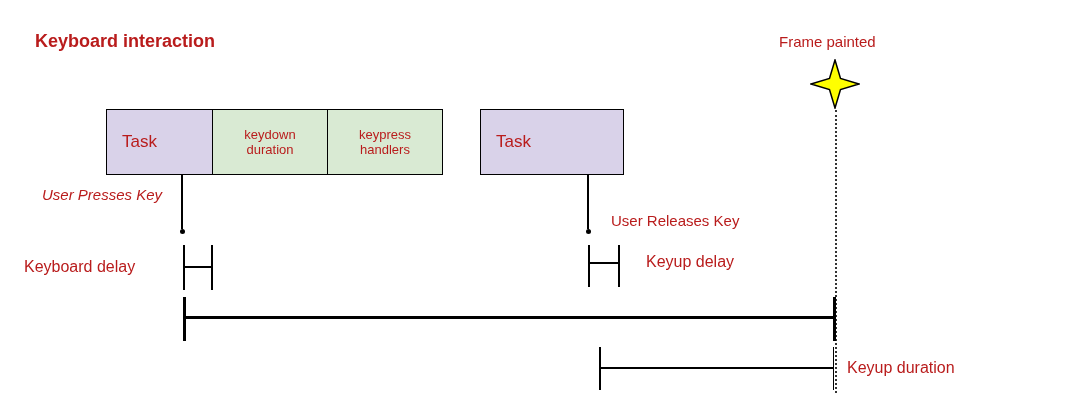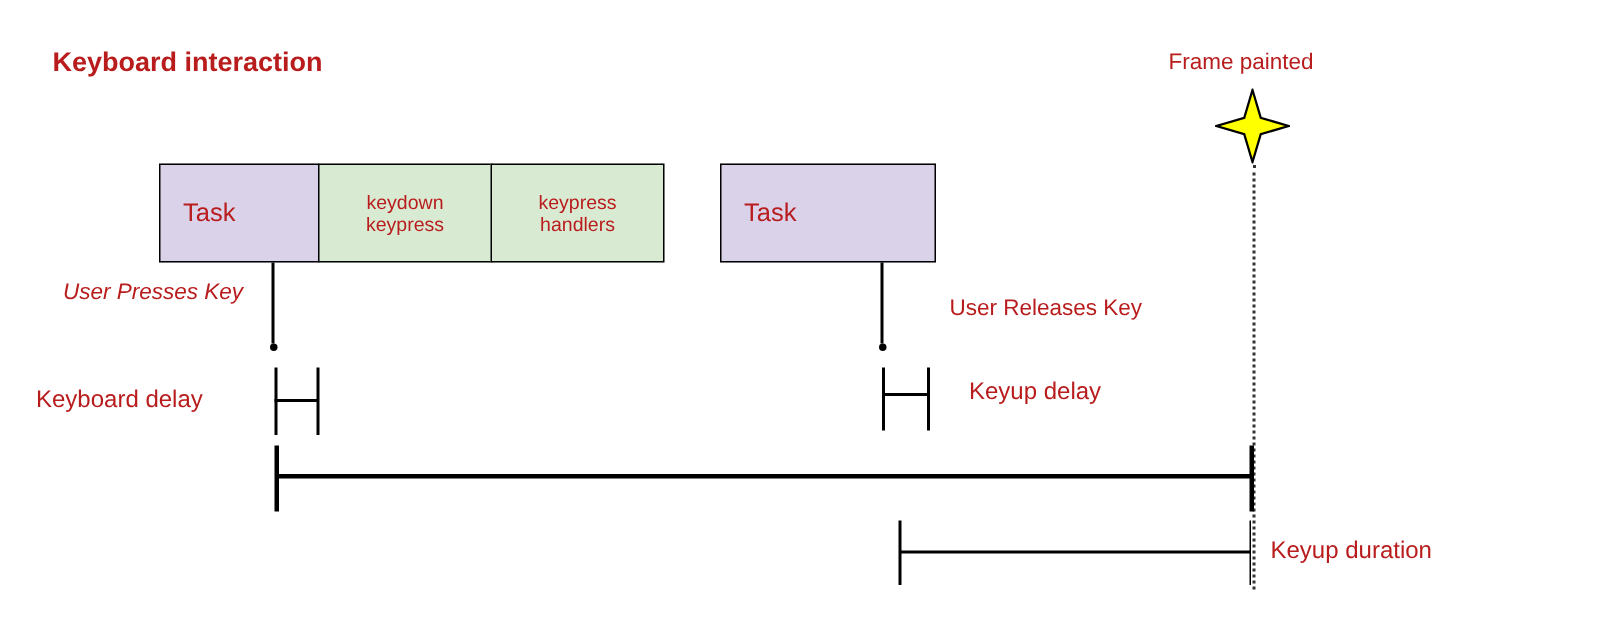--- a/index.html
+++ b/index.html
@@ -60,21 +60,21 @@
   
   .vline { width: 1.5px; background: #000000; }
   .drop1 { left: 181px; top: 175px; height: 54px; }
   .drop2 { left: 587px; top: 175px; height: 54px; }
   .dot { width: 5px; height: 5px; border-radius: 50%; background: #000000; }
   .dot1 { left: 179.5px; top: 229px; }
   .dot2 { left: 585.5px; top: 229px; }
 
   .event-label { font-size: 15px; }
   .press-label { left: 42px; top: 186px; font-style: italic; }
-  .release-label { left: 611px; top: 197px; margin-left: 22px; }
+  .release-label { left: 611px; top: 212px; }
 
   
   .bracket-bar { width: 1.5px; background: #000000; }
   .kd-bar-l { left: 183px; top: 245px; height: 45px; }
   .kd-bar-r { left: 211px; top: 245px; height: 45px; }
   .kd-conn  { left: 183px; top: 266px; width: 29px; height: 1.5px; background: #000; }
   .ku-bar-l { left: 588px; top: 245px; height: 42px; }
   .ku-bar-r { left: 618px; top: 245px; height: 42px; }
   .ku-conn  { left: 588px; top: 262px; width: 31px; height: 1.5px; background: #000; }
 
@@ -106,21 +106,21 @@
 
   <div class="abs frame-painted-label">Frame painted</div>
   <svg class="abs star" viewBox="0 0 50 50">
     <polygon points="25,1 30.5,19.5 49,25 30.5,30.5 25,49 19.5,30.5 1,25 19.5,19.5" stroke="#000000" stroke-width="1.5" fill="#ffff00"></polygon>
   </svg>
   <div class="abs dotted-line"></div>
 
   <div class="abs bar-group group1">
     <div class="seg seg-task">Task</div>
     <div class="seg seg-handler h1">keydown
-keypress</div>
+duration</div>
     <div class="seg seg-handler h2">keypress
 handlers</div>
   </div>
 
   <div class="abs bar-group group2">
     <div class="seg seg-task">Task</div>
   </div>
 
   <div class="abs vline drop1"></div>
   <div class="abs dot dot1"></div>

